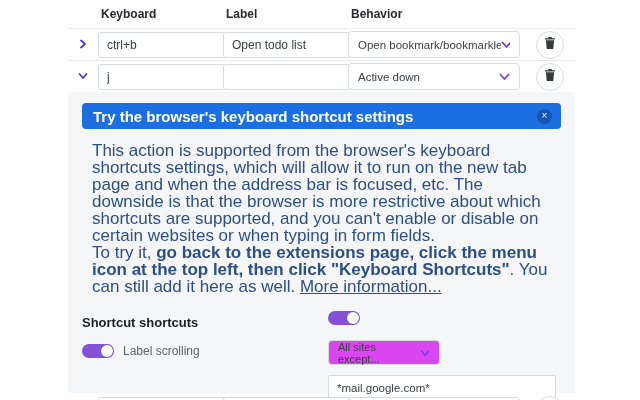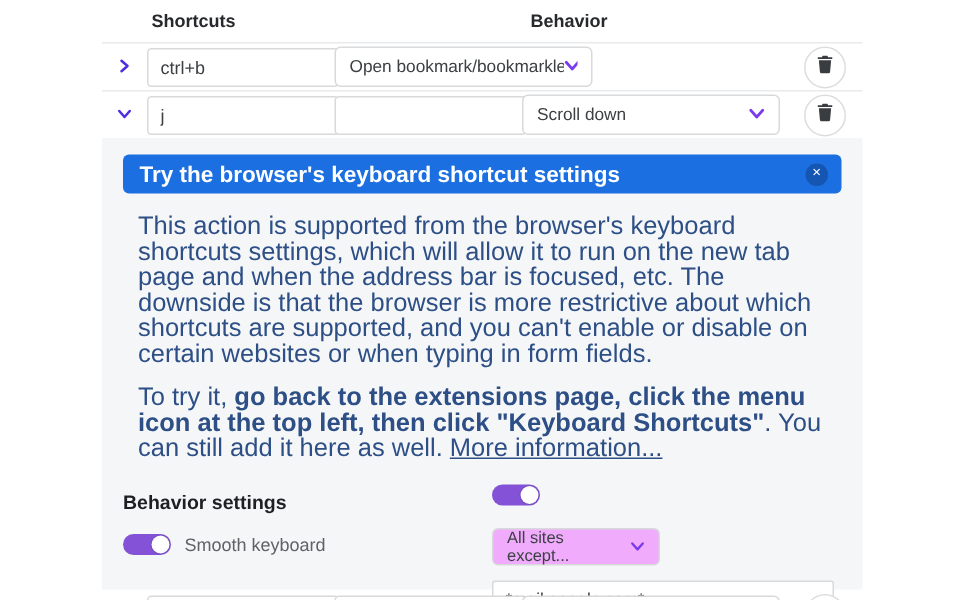--- a/index.html
+++ b/index.html
@@ -13,21 +13,21 @@
   *{box-sizing:border-box;margin:0;padding:0;}
   html,body{width:640px;height:400px;overflow:hidden;background:#fff;
     font-family:"Liberation Sans","DejaVu Sans",sans-serif;}
   .stage{position:absolute;left:68px;top:0;width:507px;}
 
   
   .header-row{display:flex;align-items:center;height:28px;}
   .hcell{font-size:12px;font-weight:700;color:#27292c;padding-left:3px;}
   .w-exp{width:30px;}
   .w-in{width:125px;}
-  .w-sel{width:182px;text-align:right;}
+  .w-sel{width:182px;}
   .row{display:flex;align-items:center;height:32px;border-top:1px solid #e9eaeb;}
   .expander{width:30px;display:flex;align-items:center;justify-content:center;
     background:none;border:none;cursor:pointer;height:100%;}
   .cell{width:125px;}
   .cell-sel{width:182px;}
   .txt{width:128px;height:26px;border:1px solid #d7d9db;border-radius:3px;
     padding:0 8px;font-size:12px;color:#3c4043;background:#fff;outline:none;
     font-family:inherit;}
   .select{width:172px;height:27px;border:1px solid #d7d9db;border-radius:4px;
     background:#fff;display:flex;align-items:center;justify-content:space-between;
@@ -40,63 +40,65 @@
   
   .panel{background:var(--panel-bg);height:301px;padding:11px 14px 0 14px;}
   .banner{height:26px;background:var(--banner-blue);border-radius:4px;
     display:flex;align-items:center;padding:0 9px 0 11px;}
   .banner-title{color:#fff;font-size:15px;font-weight:700;flex:1;}
   .banner-close{width:15px;height:15px;border-radius:50%;border:none;
     background:rgba(10,40,90,.35);color:#fff;font-size:10px;line-height:14px;
     text-align:center;cursor:pointer;padding:0;}
   .notice{padding:13px 4px 2px 10px;color:var(--notice-text);
     font-size:17px;line-height:17px;}
-  .notice p + p{margin-top:12px;}
+  .notice p + p{}
   .notice a{color:var(--notice-text);text-decoration:underline;cursor:pointer;}
   .settings{display:flex;margin-top:14px;}
   .col-left{width:246px;}
   .col-right{flex:1;}
   .sec-h{font-size:13px;font-weight:700;color:#1d1f22;margin:4px 0 14px;}
   .toggle-row{display:flex;align-items:center;cursor:pointer;}
   .switch{position:relative;width:32px;height:14px;border-radius:8px;
     background:var(--accent-purple);flex:none;}
   .knob{position:absolute;top:1px;right:1px;width:12px;height:12px;
     border-radius:50%;background:#fff;box-shadow:0 0 1px rgba(0,0,0,.4);}
   .toggle-label{font-size:12px;color:#5f6368;margin-left:9px;}
   .sites-select{margin-top:15px;width:112px;height:25px;border:1px solid #d7d9db;
-    border-radius:4px;background:#f0abfc;display:flex;align-items:center;
+    border-radius:4px;background:#d946ef;display:flex;align-items:center;
     padding:0 9px;cursor:pointer;}
   .sites-select span{font-size:11px;color:#3c4043;}
   .sites-area{margin-top:10px;width:228px;height:64px;border:1px solid #d7d9db;
     border-radius:2px;background:#fff;font-size:11.5px;color:#3c4043;
     padding:6px 8px;resize:both;outline:none;font-family:inherit;display:block;}
 
   .partial{margin-top:3px;border-top:none;align-items:flex-start;}
   .partial .txt,.partial .select{margin-top:1px;}
 </style>
 </head>
 <body>
 
 <div class="stage">
 
   <div class="header-row">
     <div class="hcell w-exp"></div>
-    <div class="hcell w-in">Shortcuts</div>
+    <div class="hcell w-in">Keyboard</div>
+    <div class="hcell w-in">Label</div>
     <div class="hcell w-sel">Behavior</div>
   </div>
 
   <div class="row">
     <button class="expander">
       <span>
         <svg width="10" height="10" viewBox="0 0 10 10">
             <path d="M3 1.5 L7 5 L3 8.5" stroke="var(--chevron-indigo)" stroke-width="1.7" fill="none" stroke-linecap="round" stroke-linejoin="round"></path>
           </svg>
       </span>
     </button>
     <div class="cell"><input class="txt" value="ctrl+b" style=""></div>
+    <div class="cell"><input class="txt" value="Open todo list" style=""></div>
     <div class="cell-sel">
       <div class="select">
         <span>Open bookmark/bookmarklet in cu</span>
         <span>
           <svg width="11" height="8" viewBox="0 0 11 8">
               <path d="M1.5 1.5 L5.5 6 L9.5 1.5" stroke="var(--select-chevron-purple)" stroke-width="1.8" fill="none" stroke-linecap="round" stroke-linejoin="round"></path>
             </svg>
         </span>
       </div>
     </div>
@@ -114,21 +116,21 @@
       <span>
         <svg width="10" height="10" viewBox="0 0 10 10">
             <path d="M1.5 3 L5 7 L8.5 3" stroke="var(--chevron-indigo)" stroke-width="1.7" fill="none" stroke-linecap="round" stroke-linejoin="round"></path>
           </svg>
       </span>
     </button>
     <div class="cell"><input class="txt" value="j" style=""></div>
     <div class="cell"><input class="txt" value="" style=""></div>
     <div class="cell-sel">
       <div class="select">
-        <span>Scroll down</span>
+        <span>Active down</span>
         <span>
           <svg width="11" height="8" viewBox="0 0 11 8">
               <path d="M1.5 1.5 L5.5 6 L9.5 1.5" stroke="var(--select-chevron-purple)" stroke-width="1.8" fill="none" stroke-linecap="round" stroke-linejoin="round"></path>
             </svg>
         </span>
       </div>
     </div>
     <button class="trash-btn">
       <span>
         <svg width="10" height="12" viewBox="0 0 10 12">
@@ -147,26 +149,26 @@
       </button>
     </div>
 
     <div class="notice">
       <p>This action is supported from the browser's keyboard shortcuts settings, which will allow it to run on the new tab page and when the address bar is focused, etc. The downside is that the browser is more restrictive about which shortcuts are supported, and you can't enable or disable on certain websites or when typing in form fields.</p>
       <p><span>To try it, </span><b>go back to the extensions page, click the menu icon at the top left, then click "Keyboard Shortcuts"</b><span>. You can still add it here as well. </span><a>More information...</a></p>
     </div>
 
     <div class="settings">
       <div class="col-left">
-        <div class="sec-h">Behavior settings</div>
+        <div class="sec-h">Shortcut shortcuts</div>
         <div class="toggle-row">
           <span class="switch">
               <span class="knob"></span>
             </span>
-          <span class="toggle-label">Smooth keyboard</span>
+          <span class="toggle-label">Label scrolling</span>
         </div>
       </div>
       <div class="col-right">
         <div class="toggle-row">
           <span class="switch">
               <span class="knob"></span>
             </span>
         </div>
         <div class="sites-select">
           <span>All sites except...</span>

